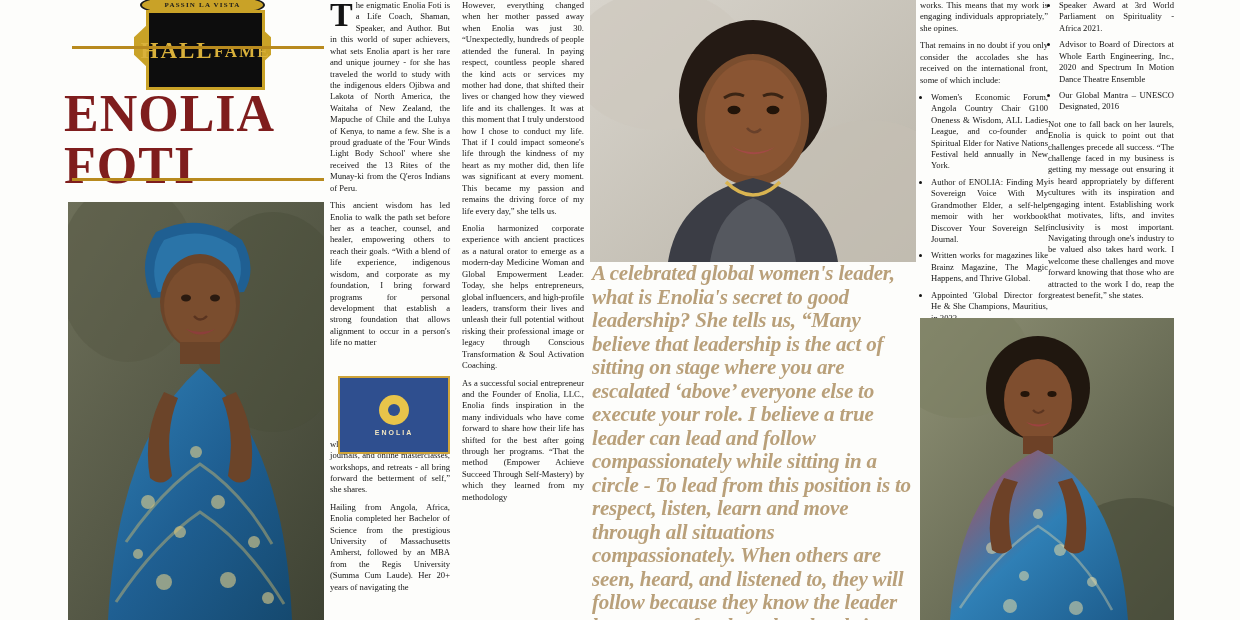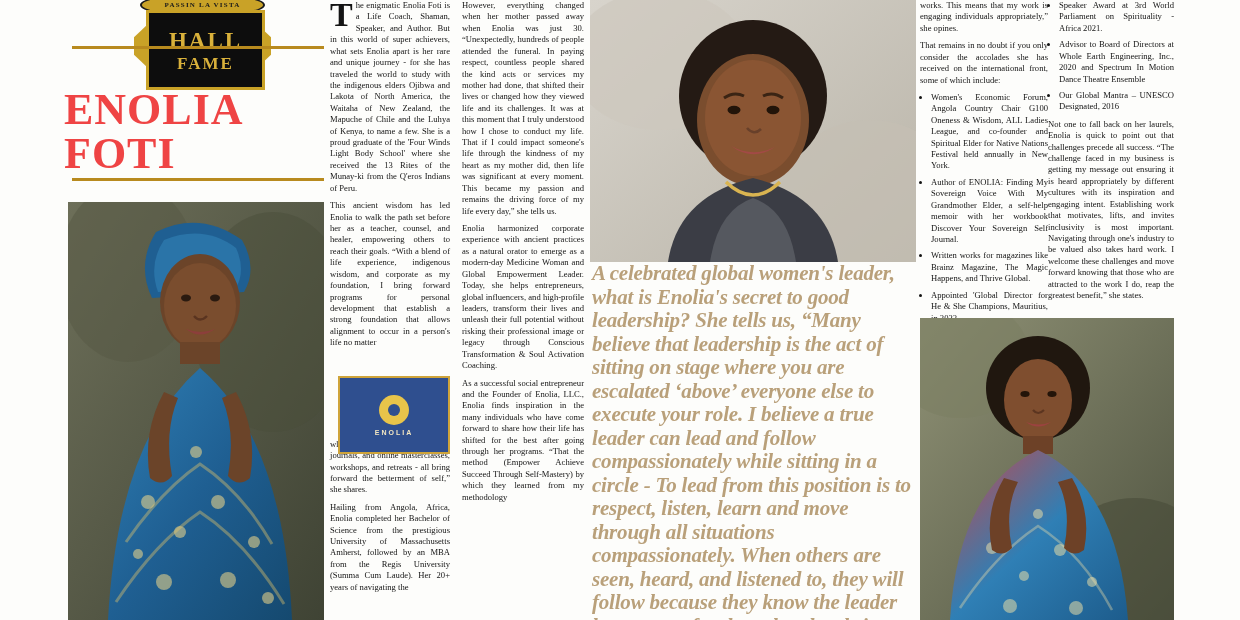--- a/index.html
+++ b/index.html
@@ -24,43 +24,43 @@
     box-sizing:border-box;
   }
   .hof-ribbon span{
     display:block;text-align:center;font-size:7px;letter-spacing:1.2px;
     line-height:18px;color:#1a1a1a;font-weight:bold;
     font-family:"Liberation Serif", serif;
   }
   .hof-box{
     position:absolute;left:6px;top:16px;width:113px;height:74px;
     background:#0d0d0d;border:3px solid #c9a227;
-    display:flex;flex-direction:column;align-items:center;justify-content:center;
+    display:flex;flex-direction:row;align-items:center;justify-content:center;
   }
   .hof-box .l1,.hof-box .l2{
     color:#d9b13b;font-family:"Liberation Serif", serif;
     font-weight:bold;letter-spacing:2px;line-height:1;
   }
   .hof-box .l1{font-size:23px;}
   .hof-box .l2{font-size:17px;margin-top:3px;}
   .hof-wing-l,.hof-wing-r{
     position:absolute;top:30px;width:14px;height:44px;background:#c9a227;
   }
   .hof-wing-l{left:-6px;clip-path:polygon(100% 0,100% 100%,0 70%,0 30%);}
   .hof-wing-r{right:-6px;clip-path:polygon(0 0,0 100%,100% 70%,100% 30%);}
 
   .rule{position:absolute;background:#b88a1e;height:3px;}
   .rule-top{left:72px;top:46px;width:252px;}
   .rule-bottom{left:72px;top:178px;width:252px;}
 
   .name-title{
     position:absolute;left:64px;top:88px;width:262px;
     font-family:"Liberation Serif", serif;
-    font-weight:bold;font-size:44px;letter-spacing:1px;
-    color:#ef4444;line-height:1;
+    font-weight:bold;font-size:52px;letter-spacing:1px;
+    color:#7f1d1d;line-height:1;
   }
   .name-sub{
     position:absolute;left:64px;top:130px;width:262px;
     text-align:center;font-weight:bold;font-size:14px;color:#b8860b;
     line-height:1.25;font-family:"Liberation Serif", serif;
   }
 
   .portrait-main{
     position:absolute;left:68px;top:202px;width:256px;height:418px;
     overflow:hidden;

